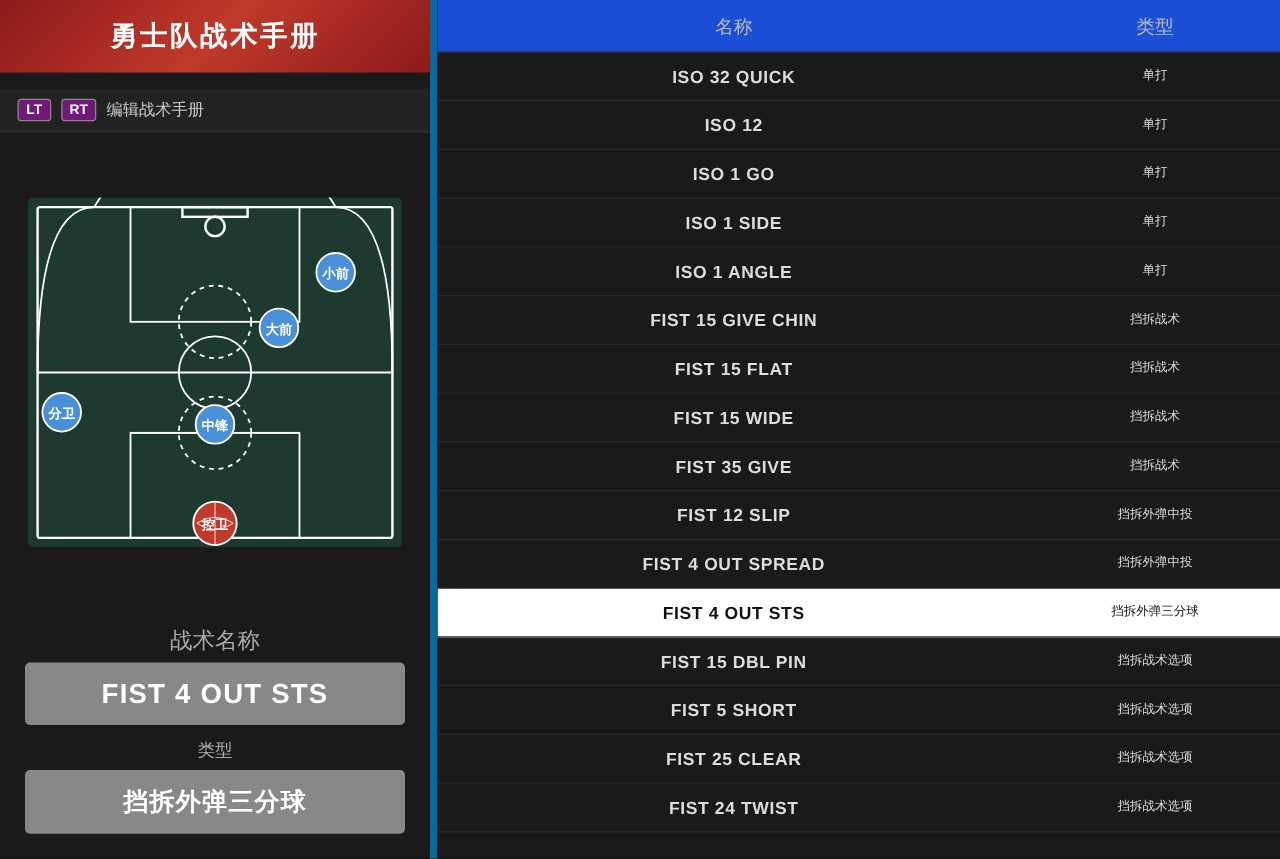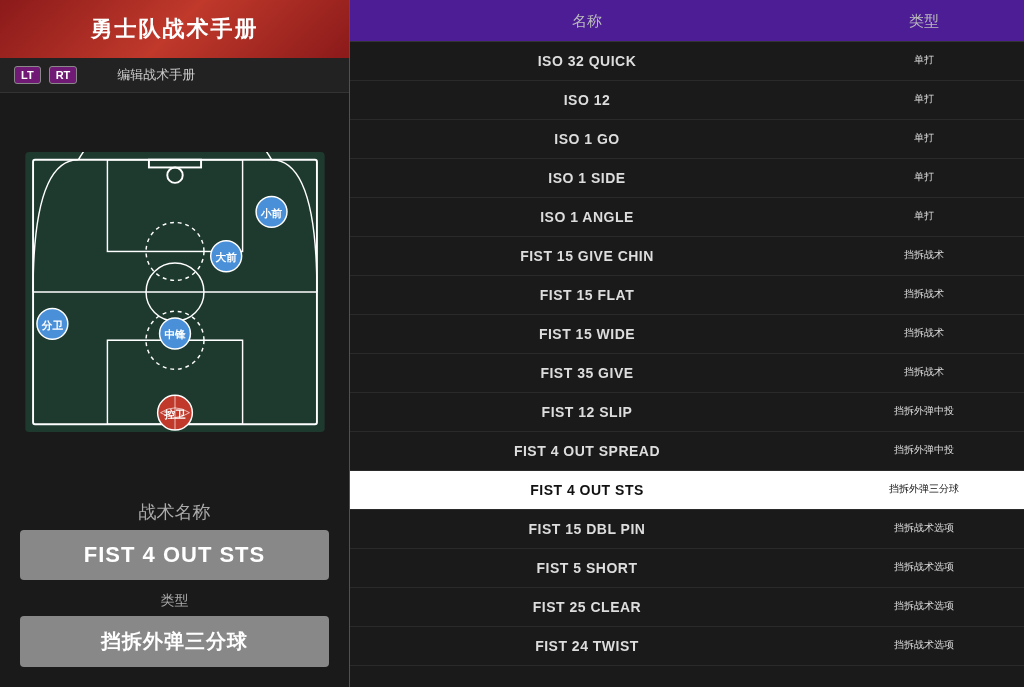--- a/index.html
+++ b/index.html
@@ -12,21 +12,22 @@
       display: flex;
     }
 
     
     .left-panel {
       width: 350px;
       min-width: 350px;
       background: #1a1a1a;
       display: flex;
       flex-direction: column;
-      border-right: 1px solid #0369a1;
+      border-right: 6px solid #0369a1;
+      gap: 13px;
     }
 
     .title-bar {
       background: linear-gradient(135deg, #8b1a1a 0%, #c0392b 50%, #8b1a1a 100%);
       padding: 14px 20px;
       display: flex;
       align-items: center;
       justify-content: center;
     }
     .title-text {
@@ -49,21 +50,20 @@
       color: #fff;
       font-size: 11px;
       font-weight: bold;
       padding: 2px 6px;
       border-radius: 3px;
       border: 1px solid #888;
     }
     .toolbar-label {
       color: #ccc;
       font-size: 13px;
-      margin-left: 32px;
     }
 
     
     .court-container {
       flex: 1;
       padding: 10px 14px;
       display: flex;
       align-items: center;
       justify-content: center;
     }
@@ -115,21 +115,21 @@
     
     .right-panel {
       flex: 1;
       background: #1a1a1a;
       display: flex;
       flex-direction: column;
     }
 
     .table-header {
       display: flex;
-      background: #4c1d95;
+      background: #1d4ed8;
       padding: 12px 0 10px;
       border-bottom: 1px solid #333;
     }
     .col-name {
       flex: 1;
       text-align: center;
       color: #bbb;
       font-size: 15px;
     }
     .col-type {

